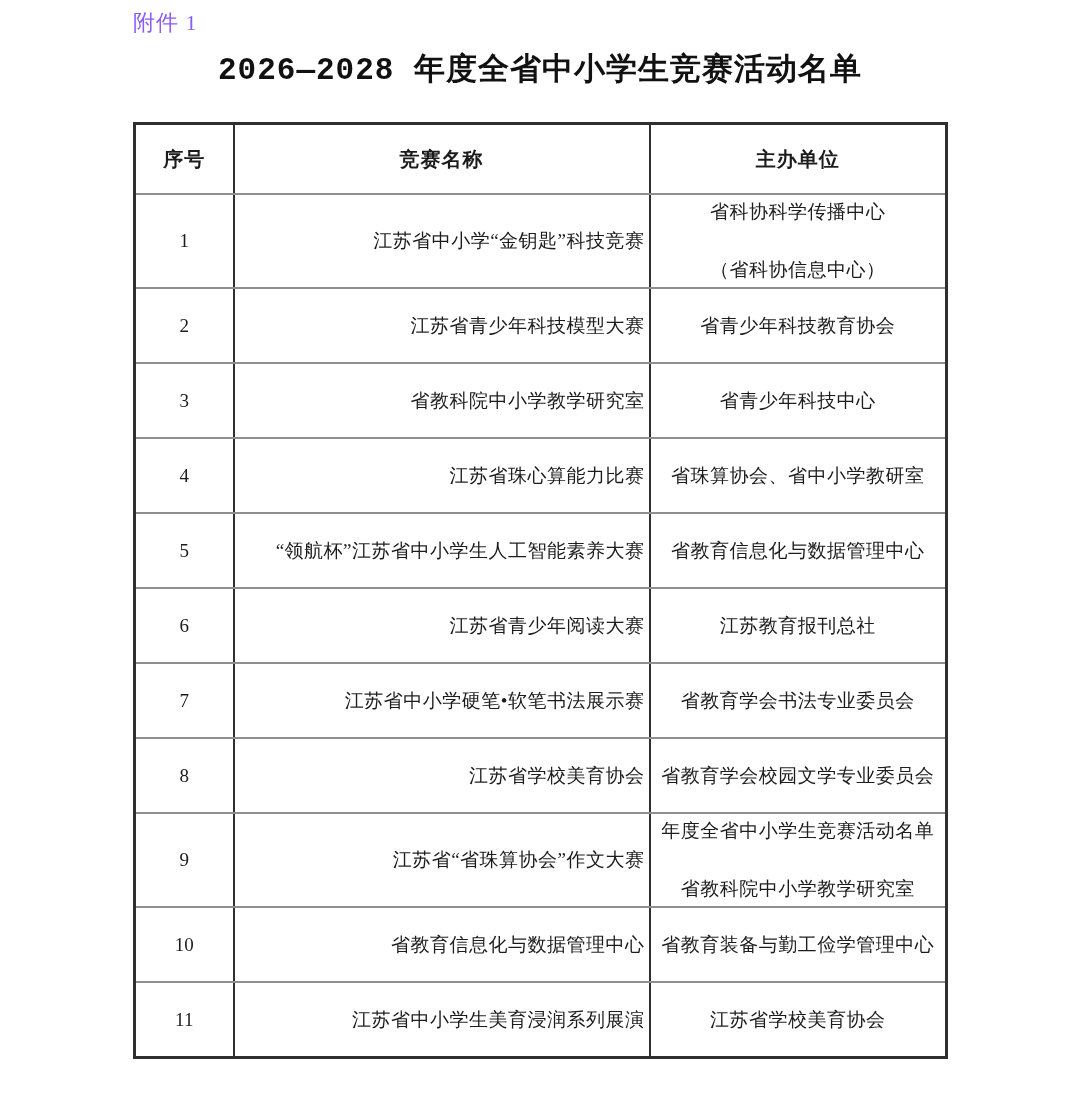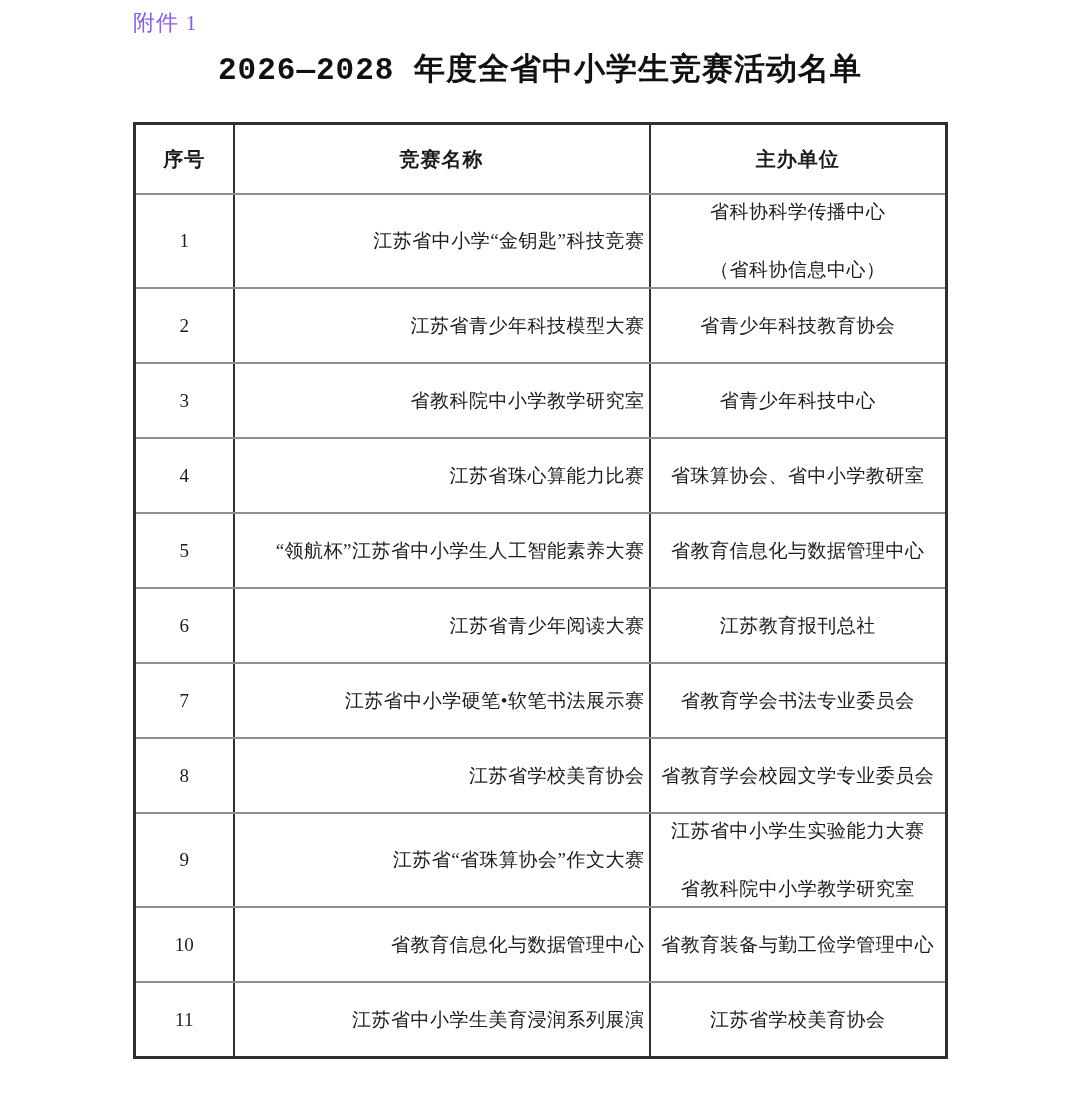--- a/index.html
+++ b/index.html
@@ -169,21 +169,21 @@
             <td class="col-no">8</td>
             <td class="col-name">江苏省学校美育协会</td>
             <td class="col-org">
               <div class="org-line">省教育学会校园文学专业委员会</div>
             </td>
           </tr>
           <tr>
             <td class="col-no">9</td>
             <td class="col-name">江苏省“省珠算协会”作文大赛</td>
             <td class="col-org">
-              <div class="org-line">江苏省中小学生实验能力大赛</div>
+              <div class="org-line">年度全省中小学生竞赛活动名单</div>
               <div class="org-line">省教科院中小学教学研究室</div>
             </td>
           </tr>
           <tr>
             <td class="col-no">10</td>
             <td class="col-name">省教育信息化与数据管理中心</td>
             <td class="col-org">
               <div class="org-line">省教育装备与勤工俭学管理中心</div>
             </td>
           </tr>

